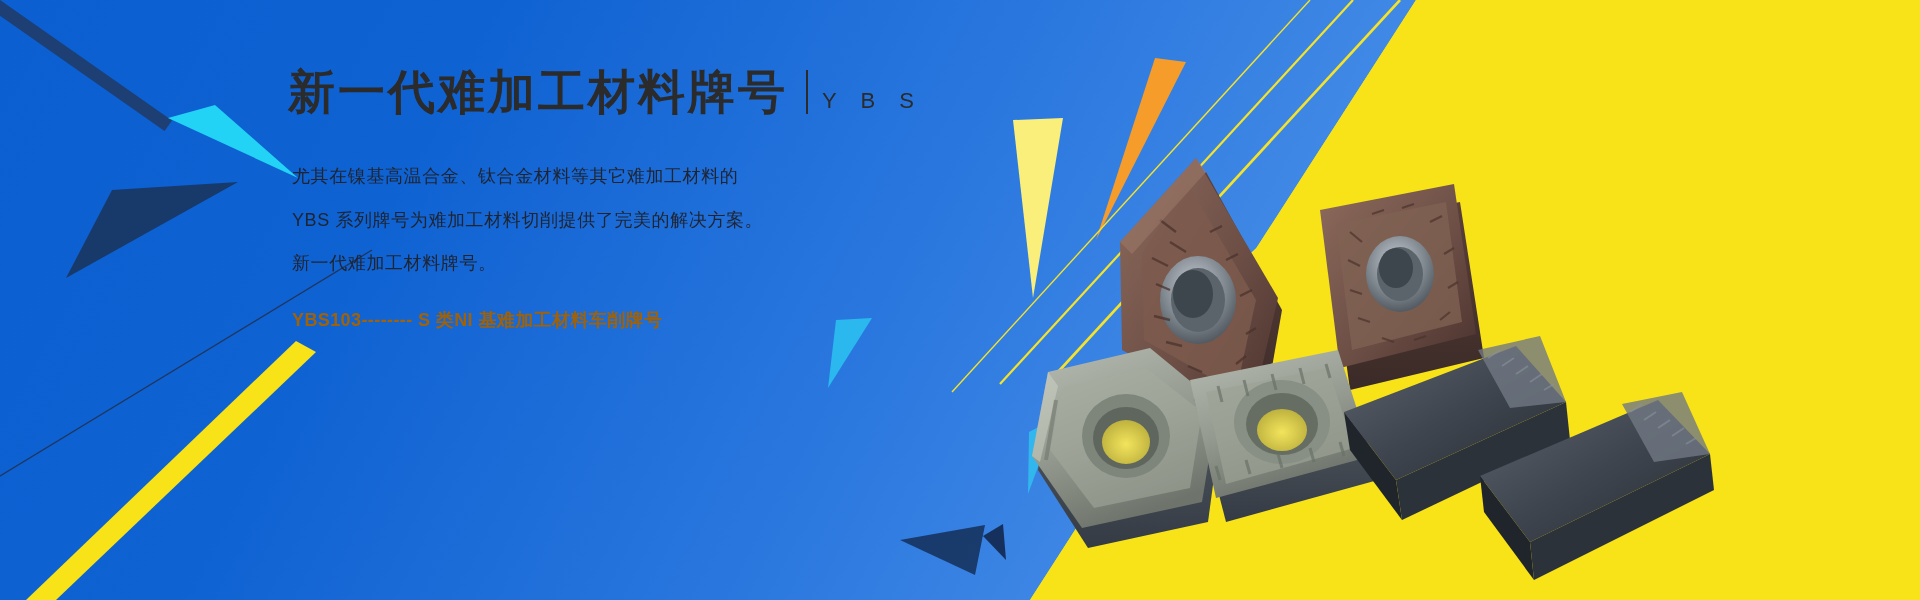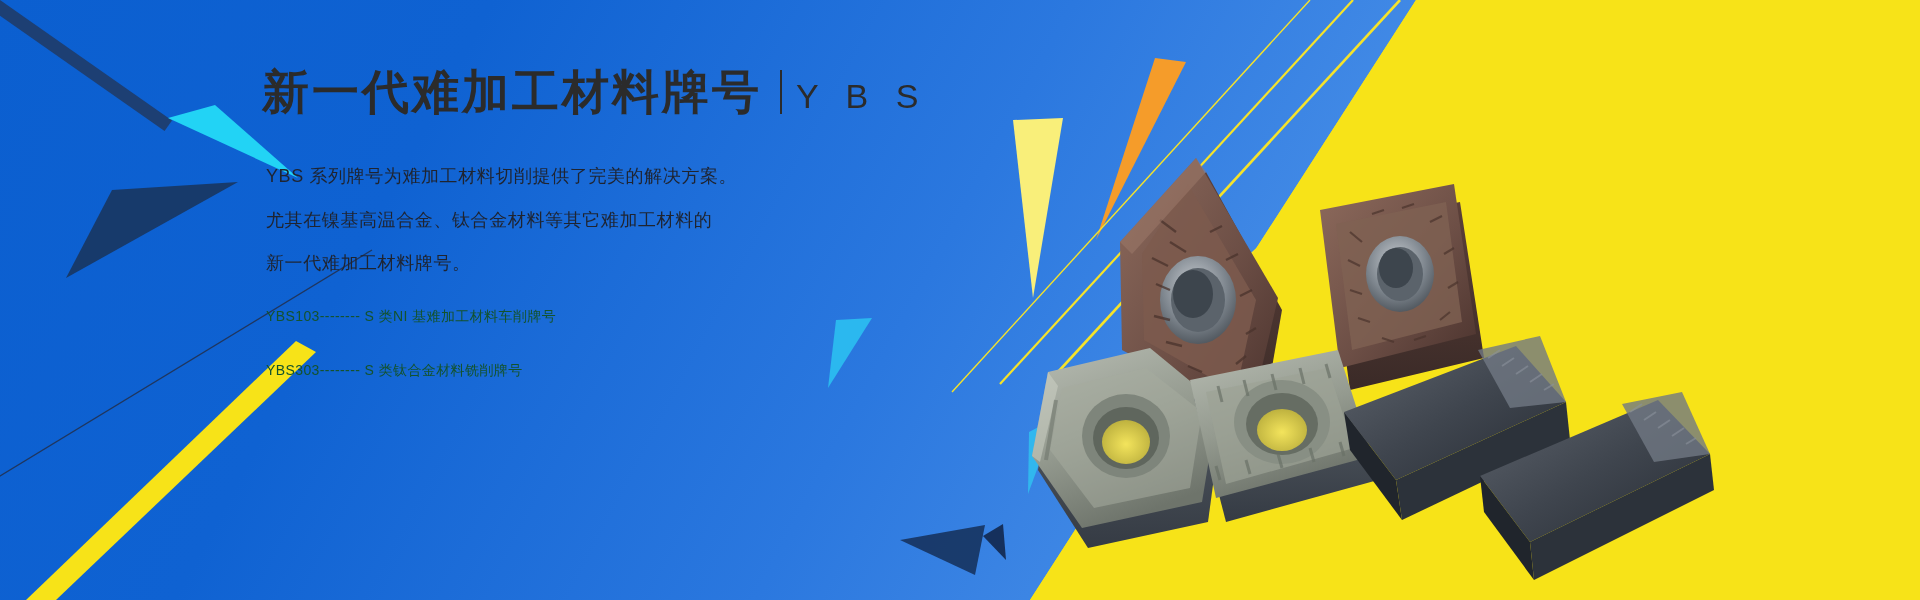--- a/index.html
+++ b/index.html
@@ -19,41 +19,41 @@
     background:#f7e318;
     clip-path:polygon(1416px 0px, 1920px 0px, 1920px 600px, 1030px 600px);
   }
   
   .shape{position:absolute;}
   .navy-bar{
     left:350px;top:-10px;width:210px;height:13px;background:#1d3f73;
     transform:rotate(35deg);transform-origin:left top;
   }
   
-  .content{position:absolute;left:262px;top:0;width:760px;height:496px;}
+  .content{position:absolute;left:288px;top:0;width:760px;height:496px;}
   .title-row{position:absolute;top:64px;left:0;display:flex;align-items:baseline;white-space:nowrap;}
   .title-main{
     font-size:47px;font-weight:700;color:#2b2b2b;letter-spacing:3px;
     line-height:1;
   }
   .title-sep{
     display:inline-block;width:2px;height:44px;background:#2b2b2b;
     margin:0 14px 0 18px;position:relative;top:6px;
   }
   .title-sub{
-    font-size:34px;font-weight:400;color:#2b2b2b;letter-spacing:9px;margin-top:8px;
+    font-size:22px;font-weight:400;color:#2b2b2b;letter-spacing:9px;margin-top:8px;
   }
   .para{position:absolute;top:166px;left:4px;width:700px;}
   .para p{
     margin:0 0 22px 0;font-size:18px;color:#1f2430;font-weight:500;
     letter-spacing:.6px;line-height:1.2;
   }
   .list{position:absolute;top:308px;left:4px;}
   .list .item{
-    font-size:14px;font-weight:400;color:#14532d;letter-spacing:.4px;
+    font-size:18px;font-weight:700;color:#a16207;letter-spacing:.4px;
     margin-bottom:36px;white-space:nowrap;
   }
   
   .inserts{position:absolute;left:1010px;top:150px;width:910px;height:450px;}
 </style>
 </head>
 <body>
 
 <div id="banner">
 
@@ -213,24 +213,23 @@
 
   <div class="content">
 
     <div class="title-row">
       <span class="title-main">新一代难加工材料牌号</span>
       <span class="title-sep"></span>
       <span class="title-sub">Y B S</span>
     </div>
 
     <div class="para">
+      <p>尤其在镍基高温合金、钛合金材料等其它难加工材料的</p>
       <p>YBS 系列牌号为难加工材料切削提供了完美的解决方案。</p>
-      <p>尤其在镍基高温合金、钛合金材料等其它难加工材料的</p>
       <p>新一代难加工材料牌号。</p>
     </div>
 
     <div class="list">
       <div class="item">YBS103-------- S 类NI 基难加工材料车削牌号</div>
-      <div class="item">YBS303-------- S 类钛合金材料铣削牌号</div>
     </div>
 
   </div>
 </div>
 
 </body></html>

